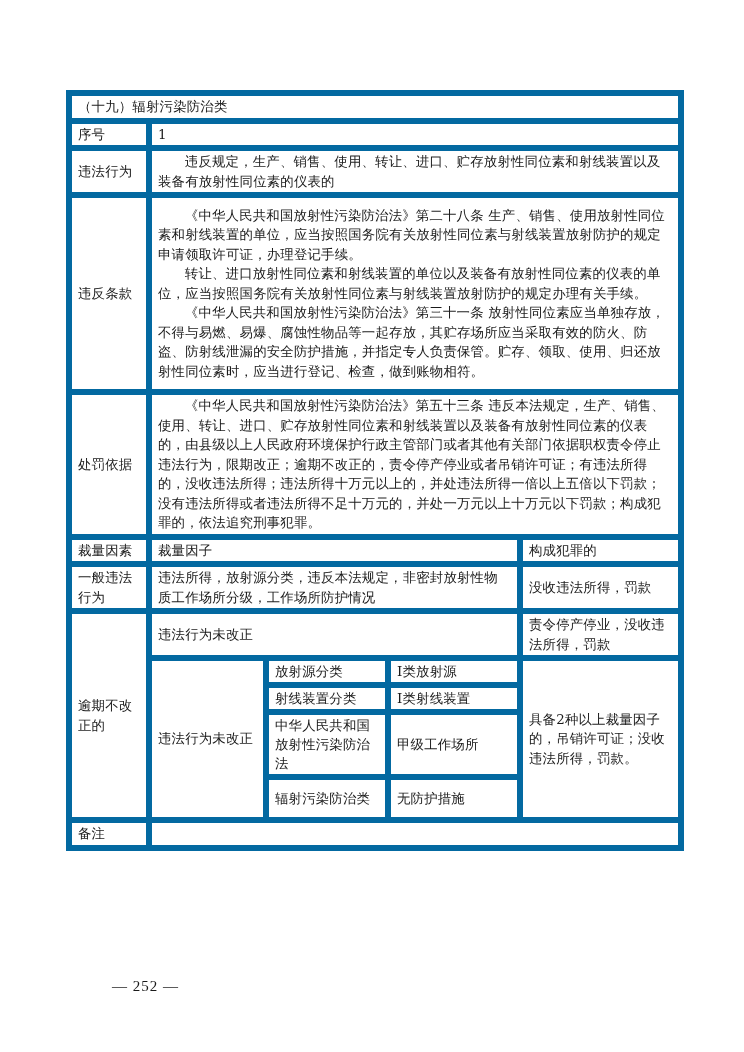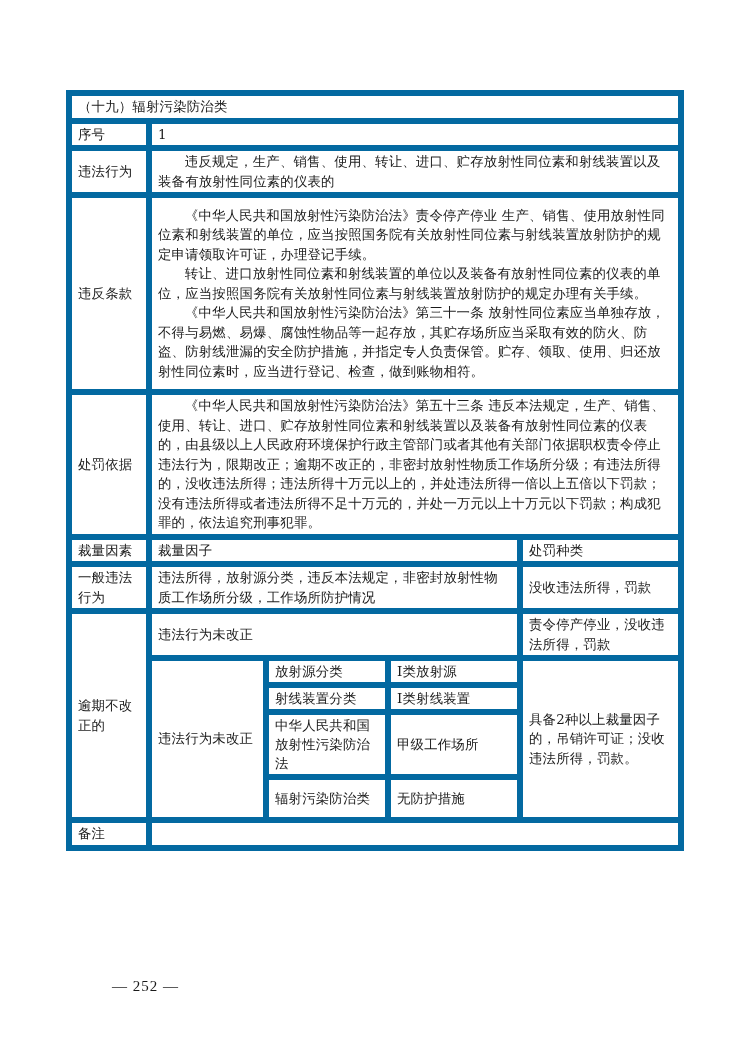--- a/index.html
+++ b/index.html
@@ -42,33 +42,33 @@
       <td>序号</td>
       <td colspan="4">1</td>
     </tr>
     <tr style="height:39px">
       <td>违法行为</td>
       <td colspan="4" class="indent">违反规定，生产、销售、使用、转让、进口、贮存放射性同位素和射线装置以及装备有放射性同位素的仪表的</td>
     </tr>
     <tr style="height:197px">
       <td>违反条款</td>
       <td colspan="4">
-        <p class="para indent">《中华人民共和国放射性污染防治法》责令停产停业 生产、销售、使用放射性同位素和射线装置的单位，应当按照国务院有关放射性同位素与射线装置放射防护的规定申请领取许可证，办理登记手续。</p>
+        <p class="para indent">《中华人民共和国放射性污染防治法》第二十八条 生产、销售、使用放射性同位素和射线装置的单位，应当按照国务院有关放射性同位素与射线装置放射防护的规定申请领取许可证，办理登记手续。</p>
         <p class="para indent">转让、进口放射性同位素和射线装置的单位以及装备有放射性同位素的仪表的单位，应当按照国务院有关放射性同位素与射线装置放射防护的规定办理有关手续。</p>
         <p class="para indent">《中华人民共和国放射性污染防治法》第三十一条 放射性同位素应当单独存放，不得与易燃、易爆、腐蚀性物品等一起存放，其贮存场所应当采取有效的防火、防盗、防射线泄漏的安全防护措施，并指定专人负责保管。贮存、领取、使用、归还放射性同位素时，应当进行登记、检查，做到账物相符。</p>
       </td>
     </tr>
     <tr style="height:137px">
       <td>处罚依据</td>
-      <td colspan="4" class="indent">《中华人民共和国放射性污染防治法》第五十三条 违反本法规定，生产、销售、使用、转让、进口、贮存放射性同位素和射线装置以及装备有放射性同位素的仪表的，由县级以上人民政府环境保护行政主管部门或者其他有关部门依据职权责令停止违法行为，限期改正；逾期不改正的，非密封放射性物质工作场所分级；有违法所得的，没收违法所得；违法所得十万元以上的，并处违法所得一倍以上五倍以下罚款；没有违法所得或者违法所得不足十万元的，并处一万元以上十万元以下罚款；构成犯罪的，依法追究刑事犯罪。</td>
+      <td colspan="4" class="indent">《中华人民共和国放射性污染防治法》第五十三条 违反本法规定，生产、销售、使用、转让、进口、贮存放射性同位素和射线装置以及装备有放射性同位素的仪表的，由县级以上人民政府环境保护行政主管部门或者其他有关部门依据职权责令停止违法行为，限期改正；逾期不改正的，责令停产停业或者吊销许可证；有违法所得的，没收违法所得；违法所得十万元以上的，并处违法所得一倍以上五倍以下罚款；没有违法所得或者违法所得不足十万元的，并处一万元以上十万元以下罚款；构成犯罪的，依法追究刑事犯罪。</td>
     </tr>
     <tr style="height:24px">
       <td>裁量因素</td>
       <td colspan="3">裁量因子</td>
-      <td>处罚种类</td>
+      <td>构成犯罪的</td>
     </tr>
     <tr style="height:41px">
       <td>一般违法行为</td>
       <td colspan="3">违法所得，放射源分类，违反本法规定，非密封放射性物质工作场所分级，工作场所防护情况</td>
       <td>没收违法所得，罚款</td>
     </tr>
     <tr style="height:41px">
       <td rowspan="2">逾期不改正的</td>
       <td colspan="3">违法行为未改正</td>
       <td>责令停产停业，没收违法所得，罚款</td>

